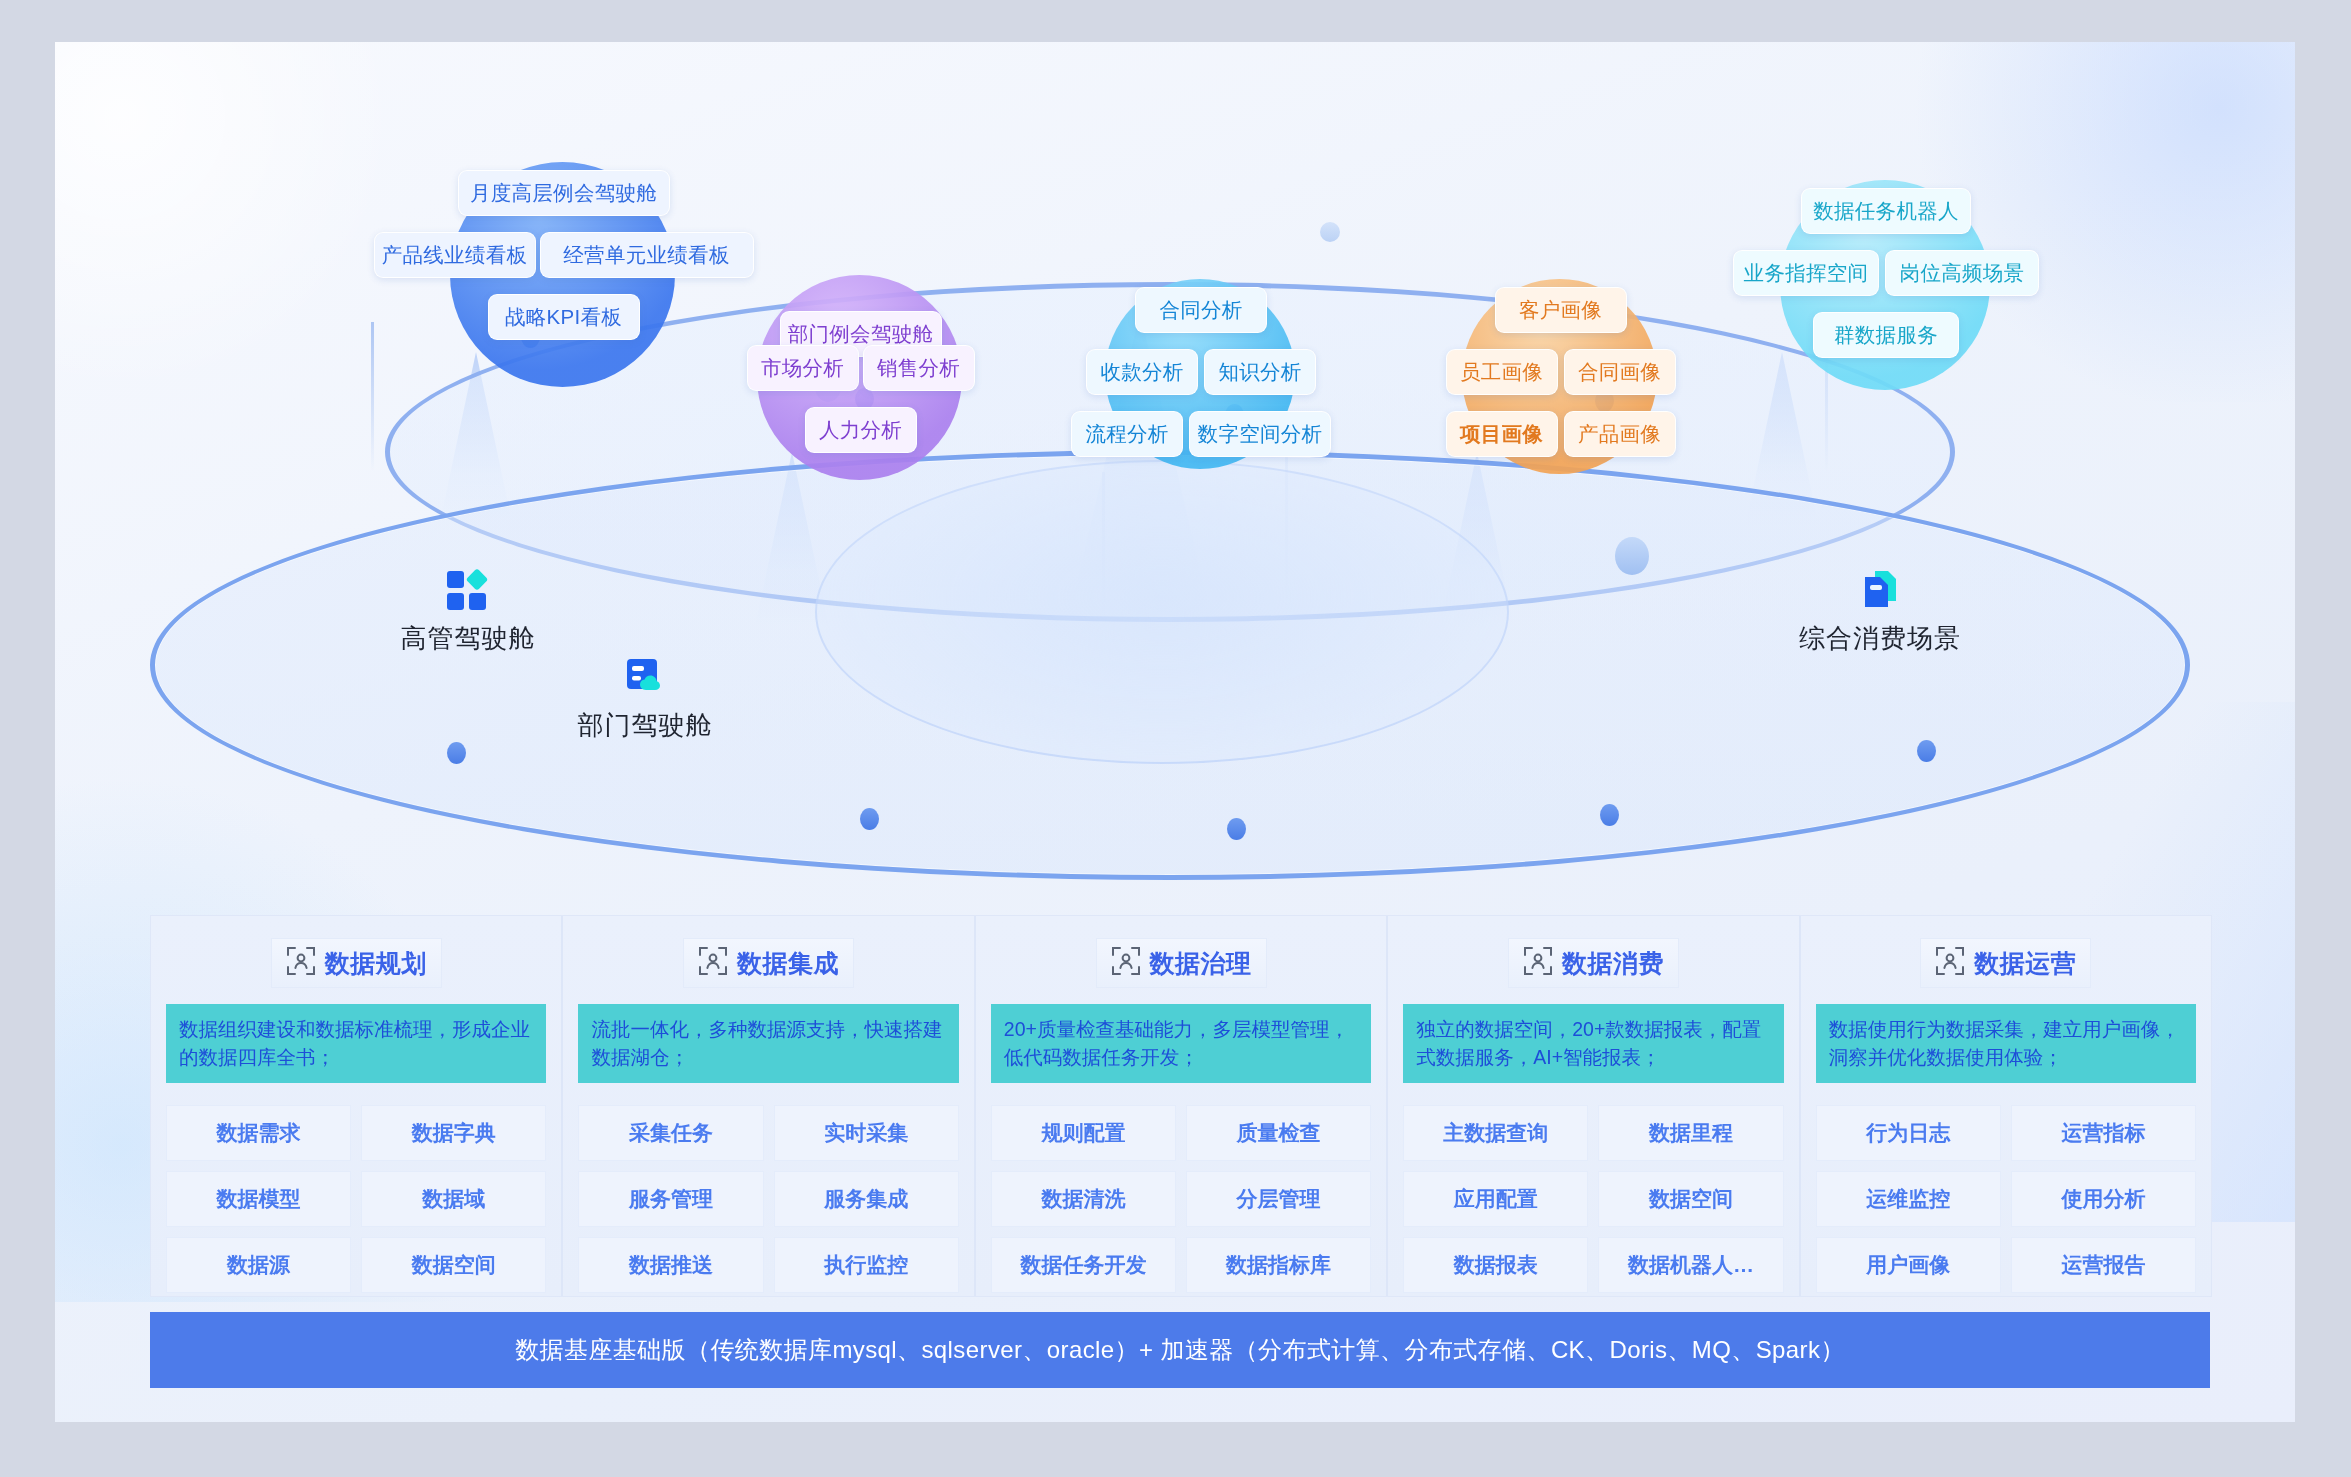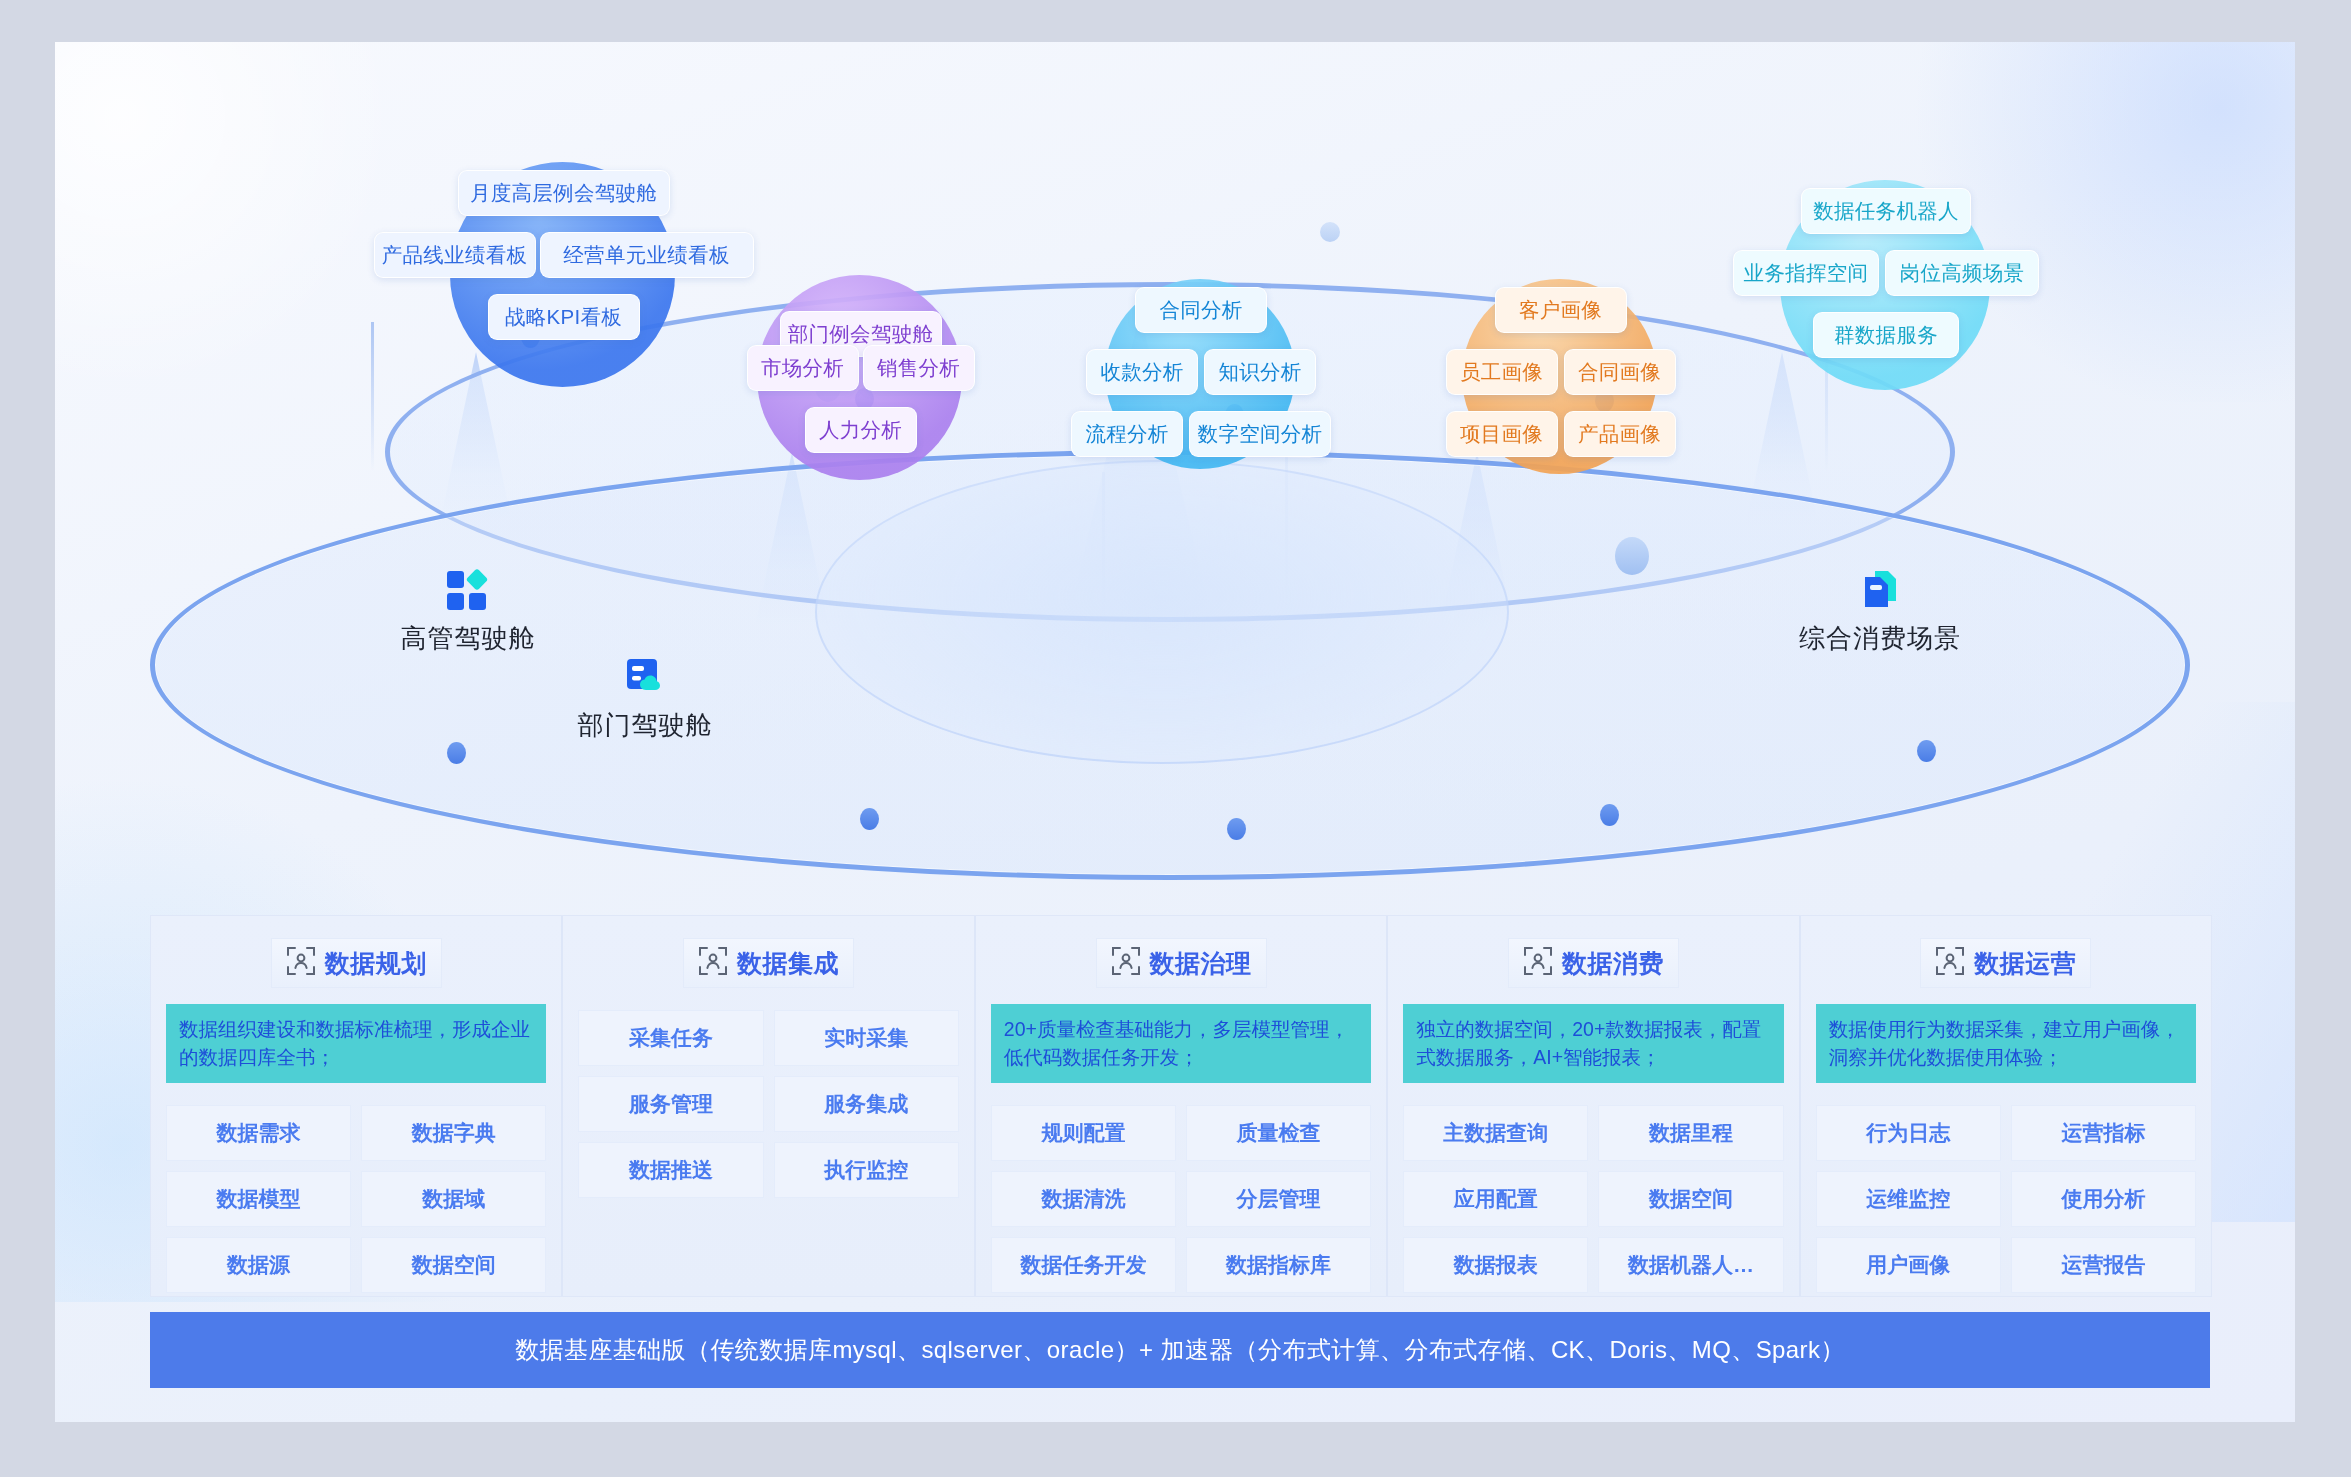--- a/index.html
+++ b/index.html
@@ -161,21 +161,21 @@
         <div class="pill c" style="left: 31px; top: 82px; width: 110px; height: 44px;">收款分析</div>
         <div class="pill c" style="left: 149px; top: 82px; width: 110px; height: 44px;">知识分析</div>
         <div class="pill c" style="left: 16px; top: 144px; width: 110px; height: 44px;">流程分析</div>
         <div class="pill c" style="left: 134px; top: 144px; width: 140px; height: 44px;">数字空间分析</div>
       </div>
       <div class="cluster" style="left: 1355px; top: 225px; width: 420px; height: 300px;">
         <div class="blob" style="left: 52px; top: 12px; width: 195px; height: 195px; background: radial-gradient(circle at 40% 25%, rgb(251, 212, 164), rgb(242, 163, 85) 72%); opacity: 0.92;"></div>
         <div class="pill o" style="left: 84.5px; top: 20px; width: 130px; height: 44px;">客户画像</div>
         <div class="pill o" style="left: 35.5px; top: 82px; width: 110px; height: 44px;">员工画像</div>
         <div class="pill o" style="left: 153.5px; top: 82px; width: 110px; height: 44px;">合同画像</div>
-        <div class="pill o" style="left: 35.5px; top: 144px; width: 110px; height: 44px;">项目画像</div>
+        <div class="pill o" style="left: 35.5px; top: 144px; width: 110px; height: 44px; font-weight: bold;">项目画像</div>
         <div class="pill o" style="left: 153.5px; top: 144px; width: 110px; height: 44px;">产品画像</div>
       </div>
       <div class="cluster" style="left: 1660px; top: 120px; width: 420px; height: 300px;">
         <div class="blob" style="left: 65px; top: 18px; width: 210px; height: 210px; background: radial-gradient(circle at 40% 25%, rgb(181, 236, 251), rgb(111, 219, 247) 72%); opacity: 0.92;"></div>
         <div class="pill t" style="left: 86px; top: 26px; width: 168px; height: 44px;">数据任务机器人</div>
         <div class="pill t" style="left: 18px; top: 88px; width: 144px; height: 44px;">业务指挥空间</div>
         <div class="pill t" style="left: 170px; top: 88px; width: 152px; height: 44px;">岗位高频场景</div>
         <div class="pill t" style="left: 98px; top: 150px; width: 144px; height: 44px;">群数据服务</div>
       </div>
     </div>
@@ -240,20 +240,21 @@
         </div>
         <div class="col">
           <div class="cap-head">
             <span><svg width="30" height="30" viewBox="0 0 30 30">
   <path d="M2 9V2h7M21 2h7v7M28 21v7h-7M9 28H2v-7" stroke="#5b6475" stroke-width="2" fill="none" stroke-linecap="round"></path>
   <circle cx="15" cy="12" r="3.4" stroke="#5b6475" stroke-width="2" fill="none"></circle>
   <path d="M9.4 22c.7-3.3 3-5 5.6-5s4.9 1.7 5.6 5" stroke="#5b6475" stroke-width="2" fill="none" stroke-linecap="round"></path>
 </svg></span>
             <span class="ttl">数据集成</span>
           </div>
+          <div class="cap-desc">流批一体化，多种数据源支持，快速搭建数据湖仓；</div>
           <div class="cap-grid">
             <div class="cap-item">采集任务</div>
             <div class="cap-item">实时采集</div>
             <div class="cap-item">服务管理</div>
             <div class="cap-item">服务集成</div>
             <div class="cap-item">数据推送</div>
             <div class="cap-item">执行监控</div>
           </div>
         </div>
         <div class="col">

